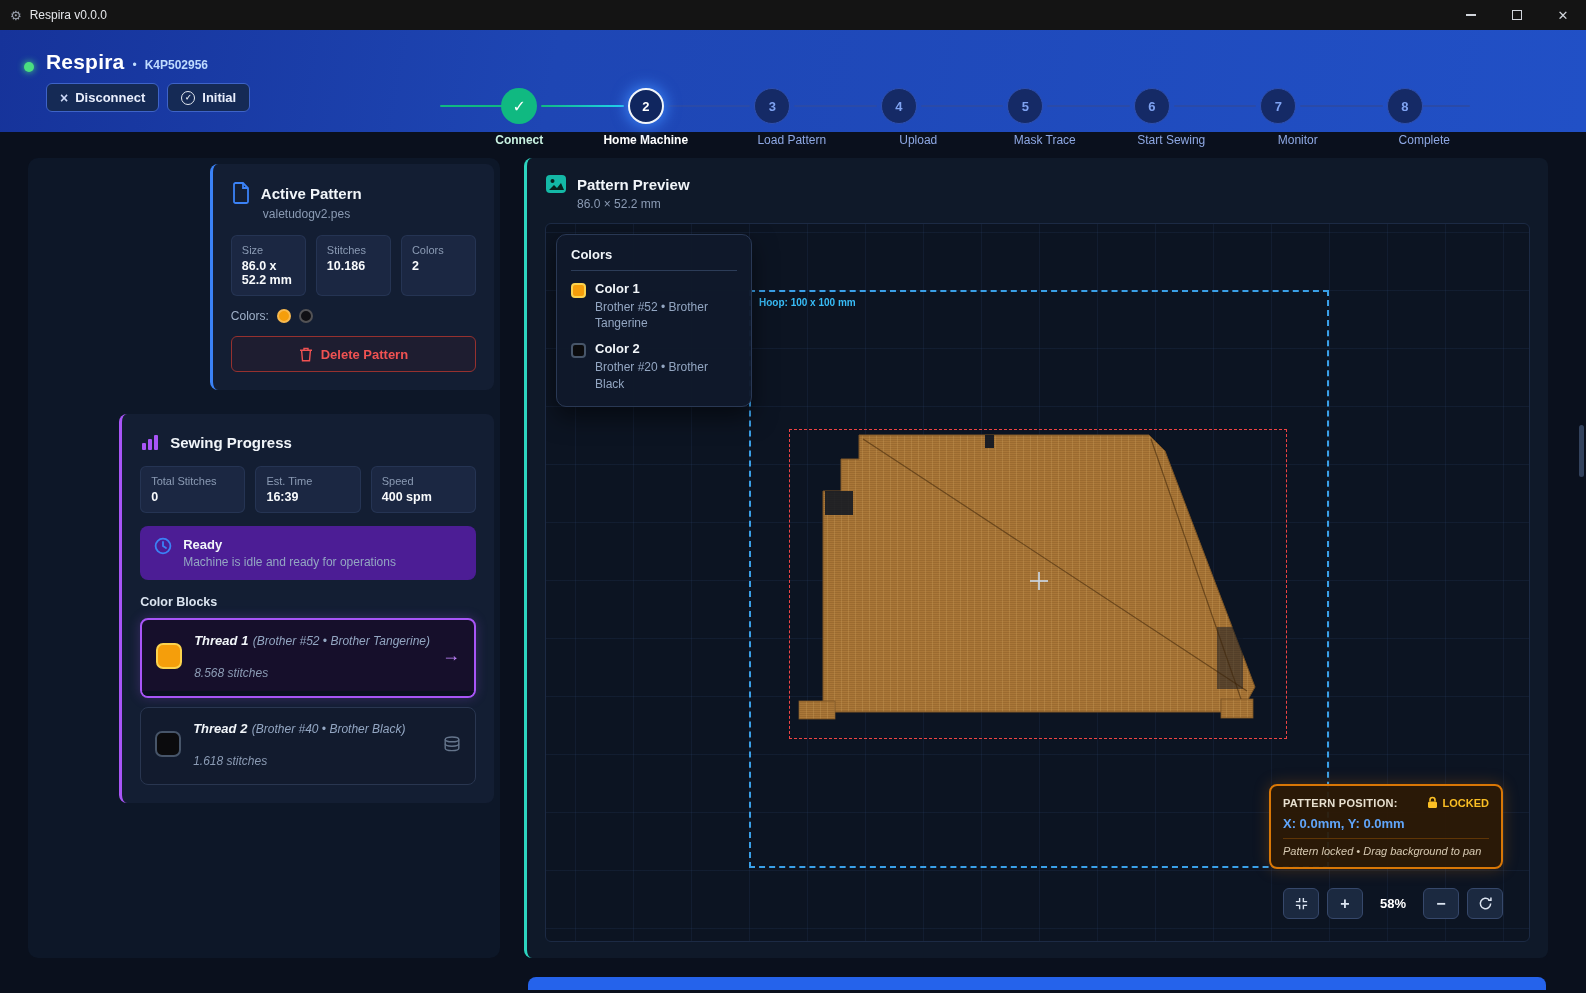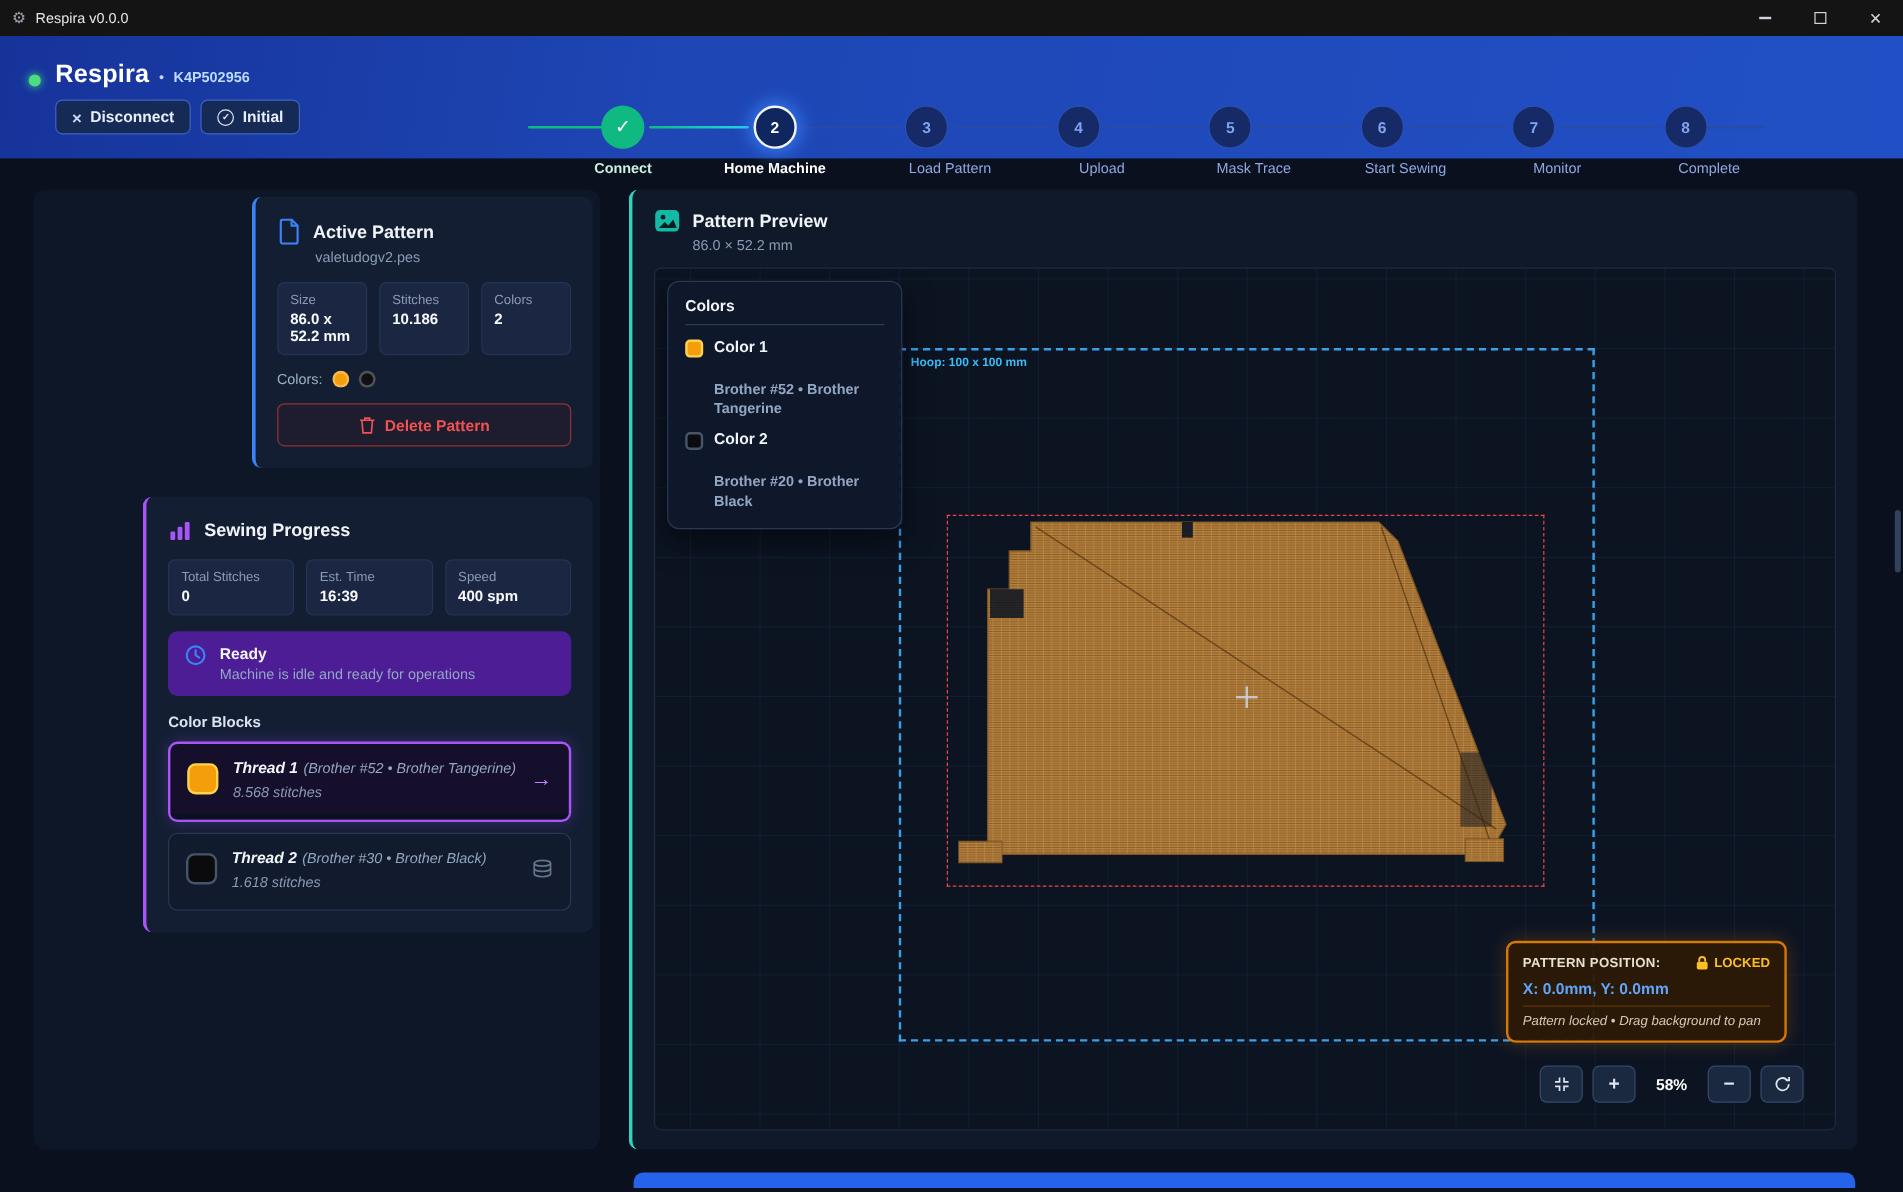--- a/index.html
+++ b/index.html
@@ -75,50 +75,50 @@
   .cb-label { margin-top:15px; font-size:12.5px; font-weight:700; color:#dbe4f0; }
   .thread { margin-top:9px; border-radius:8px; padding:11px 14px 16px; display:flex; align-items:center; gap:12px; position:relative; overflow:hidden; cursor:pointer;font-style:italic; }
   .thread.t1 { border:2px solid #a855f7; background:#160f2b; box-shadow:0 0 12px rgba(168,85,247,.25); }
   .thread.t2 { border:1px solid #293650; background:#121b2e; }
   .swatch { width:26px; height:26px; border-radius:7px; flex:none; }
   .sw-border-orange { border:2px solid #fcd34d; }
   .sw-border-gray { border:2px solid #475569; }
   .tinfo { flex:1; }
   .tname { font-size:13px; color:#f1f5f9; font-weight:700; }
   .tdetail { font-weight:400; color:#93a6c2; font-size:12px; }
-  .tstitches { font-size:12px; color:#8b9bb4; margin-top:4px; }
+  .tstitches { font-size:12px; color:#8b9bb4; margin-top:17px; }
   .tarrow { color:#c084fc; font-size:18px; flex:none; }
   .tprog { position:absolute; left:0; right:0; bottom:0; height:5px; background:#0a1020; }
   .tprog .fill { width:0%; height:100%; background:#a855f7; }
 
   
   .canvas { flex:1; margin-top:12px; position:relative; background:#0c1422; border:1px solid #1c2a44; border-radius:6px; overflow:hidden; cursor:grab;
     background-image:
       linear-gradient(rgba(70,110,175,.10) 1px, transparent 1px),
       linear-gradient(90deg, rgba(70,110,175,.10) 1px, transparent 1px);
     background-size:58px 58px; background-position:203px 66px; }
 
   .legend { position:absolute; left:10px; top:10px; width:196px; background:rgba(16,25,42,.97); border:1px solid #293854; border-radius:10px; padding:12px 14px; box-shadow:0 10px 24px rgba(0,0,0,.5); z-index:5; }
   .legend .ltitle { font-size:13px; color:#f1f5f9; font-weight:700; margin-bottom:8px; }
   .legend hr { border:none; border-top:1px solid #2c3c58; margin:0 0 10px; }
   .litem { display:flex; gap:9px; margin-bottom:10px; }
   .litem:last-child { margin-bottom:2px; }
   .lsw { width:15px; height:15px; border-radius:4px; flex:none; margin-top:2px; }
   .lname { font-size:13px; font-weight:700; color:#f1f5f9; }
-  .ldetail { font-size:12px; color:#93a6c2; margin-top:20px; line-height:1.35;font-weight:bold; }
+  .ldetail { font-size:12px; color:#93a6c2; margin-top:3px; line-height:1.35; }
 
   .hoop { position:absolute; left:203px; top:66px; width:580px; height:578px; border:2px dashed #3aa0e8; z-index:1; }
   .hoop-label { position:absolute; left:8px; top:5px; font-size:10px; font-weight:700; color:#38bdf8; }
   .bounds { position:absolute; left:243px; top:205px; width:498px; height:310px; border:1px dashed #ef4444; z-index:3; }
   .pattern-svg { position:absolute; left:243px; top:205px; width:498px; height:310px; z-index:2; }
   .crosshair { position:absolute; left:484px; top:348px; width:18px; height:18px; z-index:4; }
   .crosshair::before { content:""; position:absolute; left:0; right:0; top:8px; height:1.6px; background:rgba(203,213,225,.85); }
   .crosshair::after { content:""; position:absolute; top:0; bottom:0; left:8px; width:1.6px; background:rgba(203,213,225,.85); }
 
-  .pos { position:absolute; right:40px; bottom:72px; width:234px; background:rgba(45,26,5,.94); border:2px solid #d97706; border-radius:8px; padding:10px 12px; z-index:6; box-shadow:0 0 16px rgba(217,119,6,.28); }
+  .pos { position:absolute; right:26px; bottom:72px; width:234px; background:rgba(45,26,5,.94); border:2px solid #d97706; border-radius:8px; padding:10px 12px; z-index:6; box-shadow:0 0 16px rgba(217,119,6,.28); }
   .prow1 { display:flex; justify-content:space-between; align-items:center; }
   .plabel { font-size:11px; font-weight:700; color:#e8e0d0; letter-spacing:.3px; }
   .plock { display:flex; gap:5px; align-items:center; color:#fbbf24; font-size:11px; font-weight:800; }
   .pcoords { margin-top:7px; font-size:13px; font-weight:700; color:#60a5fa; }
   .phint { margin-top:7px; padding-top:6px; border-top:1px solid rgba(217,119,6,.3); font-size:11px; font-style:italic; color:#d6c9b2; }
 
   .zoomctl { position:absolute; right:26px; bottom:22px; display:flex; align-items:center; gap:8px; z-index:6; }
   .zbtn { width:36px; height:31px; background:#1b2940; border:1px solid #36486b; border-radius:6px; color:#dbe4f0; font-size:16px; font-weight:600; display:flex; align-items:center; justify-content:center; cursor:pointer; }
   .zlevel { min-width:44px; text-align:center; font-size:13px; font-weight:700; color:#fff; }
 
@@ -293,21 +293,21 @@
         <span class="tarrow">→</span>
         <div class="tprog">
             <div class="fill"></div>
           </div>
       </div>
 
       <div class="thread t2">
         <span class="swatch sw-border-gray" style="background: rgb(11, 11, 13);"></span>
         <div class="tinfo">
           <div><span class="tname">Thread 2</span>
-               <span class="tdetail">(Brother #30 • Brother Black)</span></div>
+               <span class="tdetail">(Brother #40 • Brother Black)</span></div>
           <div class="tstitches">1.618 stitches</div>
         </div>
         <svg width="18" height="16" viewBox="0 0 18 16">
             <ellipse cx="9" cy="3.4" rx="6.8" ry="2.4" fill="none" stroke="#64748b" stroke-width="1.4"></ellipse>
             <path d="M2.2 3.4v4.4c0 1.35 3 2.4 6.8 2.4s6.8-1.05 6.8-2.4V3.4" fill="none" stroke="#64748b" stroke-width="1.4"></path>
             <path d="M2.2 7.8v4.4c0 1.35 3 2.4 6.8 2.4s6.8-1.05 6.8-2.4V7.8" fill="none" stroke="#64748b" stroke-width="1.4"></path>
           </svg>
       </div>
     </section>
   </div>

